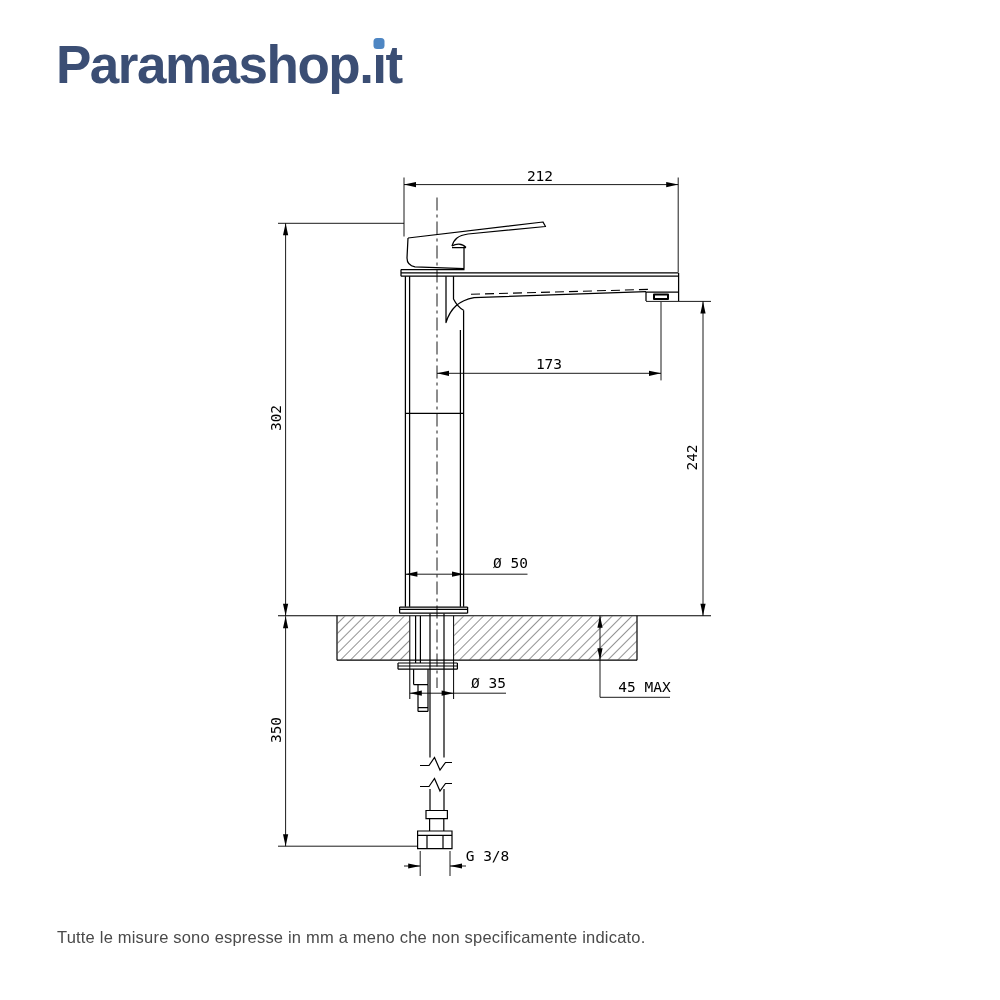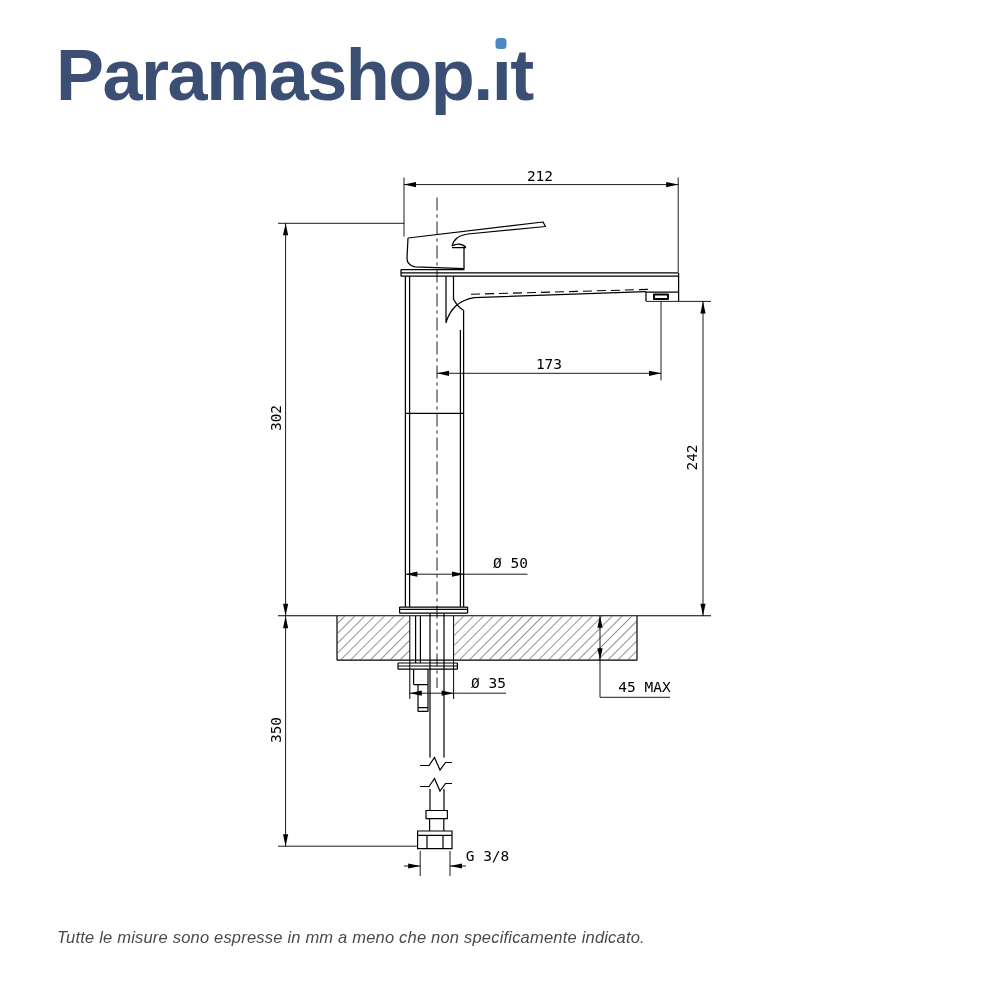--- a/index.html
+++ b/index.html
@@ -1,26 +1,26 @@
 <!DOCTYPE html>
 <html><head>
 <meta charset="utf-8">
 <style>
   html,body{margin:0;padding:0;}
   body{width:1000px;height:1000px;position:relative;background:#ffffff;overflow:hidden;
        font-family:"Liberation Sans",sans-serif;}
   .logo{position:absolute;left:56px;top:34px;
-        font-family:"Liberation Sans",sans-serif;font-weight:700;font-size:72px;
+        font-family:"Liberation Sans",sans-serif;font-weight:700;font-size:53px;
         letter-spacing:-1.5px;color:#3B4E74;white-space:nowrap;}
   .iwrap{position:relative;display:inline-block;}
   .idot{position:absolute;left:50%;transform:translateX(-50%);top:4px;
         width:11px;height:11px;border-radius:3.5px;background:#4E86C3;}
   .drawing-svg{position:absolute;left:0;top:0;}
   .footer{position:absolute;left:57px;top:924px;color:#4a4a4a;
-          font-size:16.5px;line-height:27.5px;letter-spacing:0.2px;font-style:italic;}
+          font-size:16.5px;line-height:27.5px;letter-spacing:0.2px;}
   svg text{font-family:"DejaVu Sans Mono","Liberation Mono",monospace;font-size:14.5px;fill:#000;}
 </style>
 </head>
 <body>
 
 <div class="logo">
   <span>Paramashop.</span><span class="iwrap"><span>ı</span><span class="idot"></span></span><span>t</span>
 </div>
 
 <svg class="drawing-svg" width="1000" height="1000" viewBox="0 0 1000 1000">

